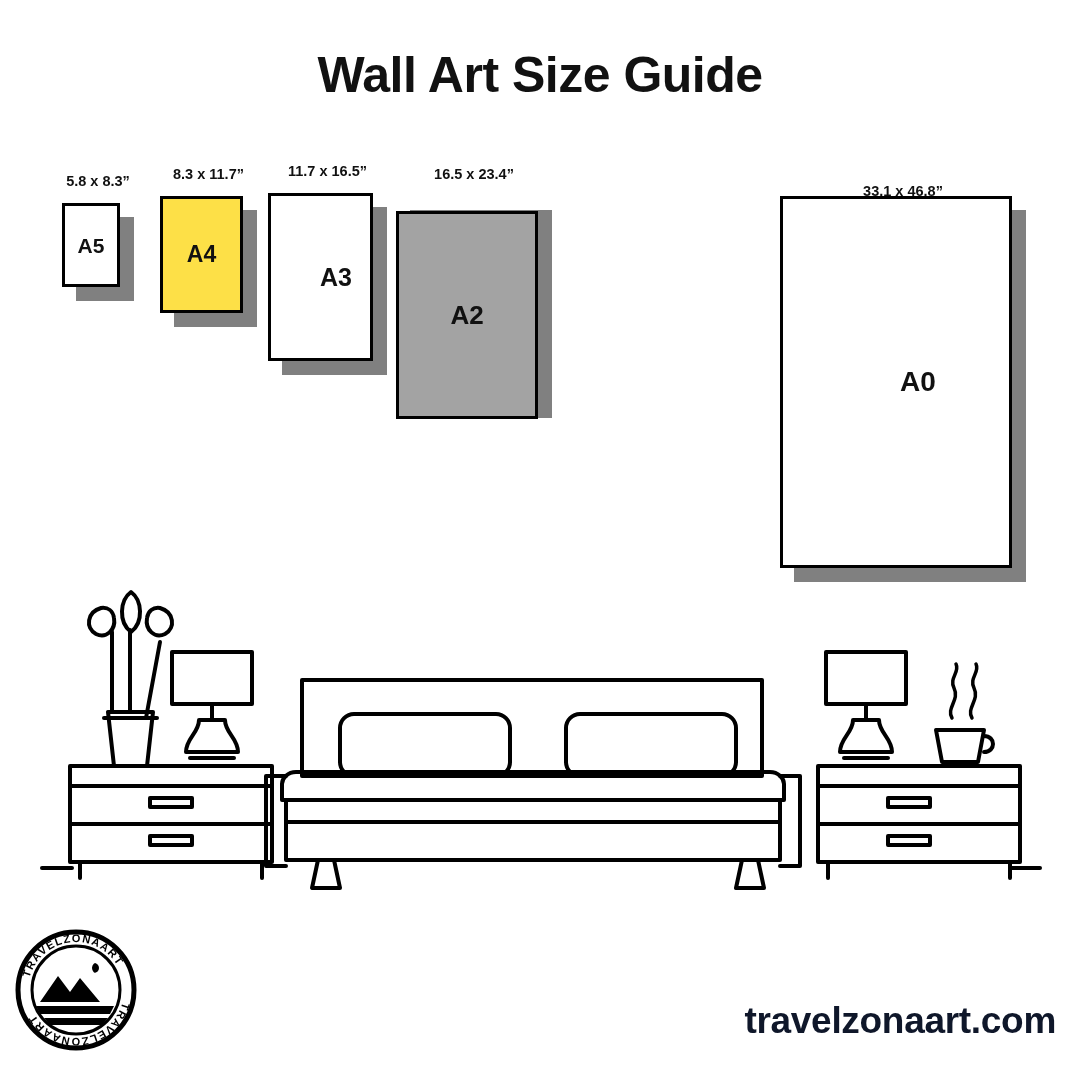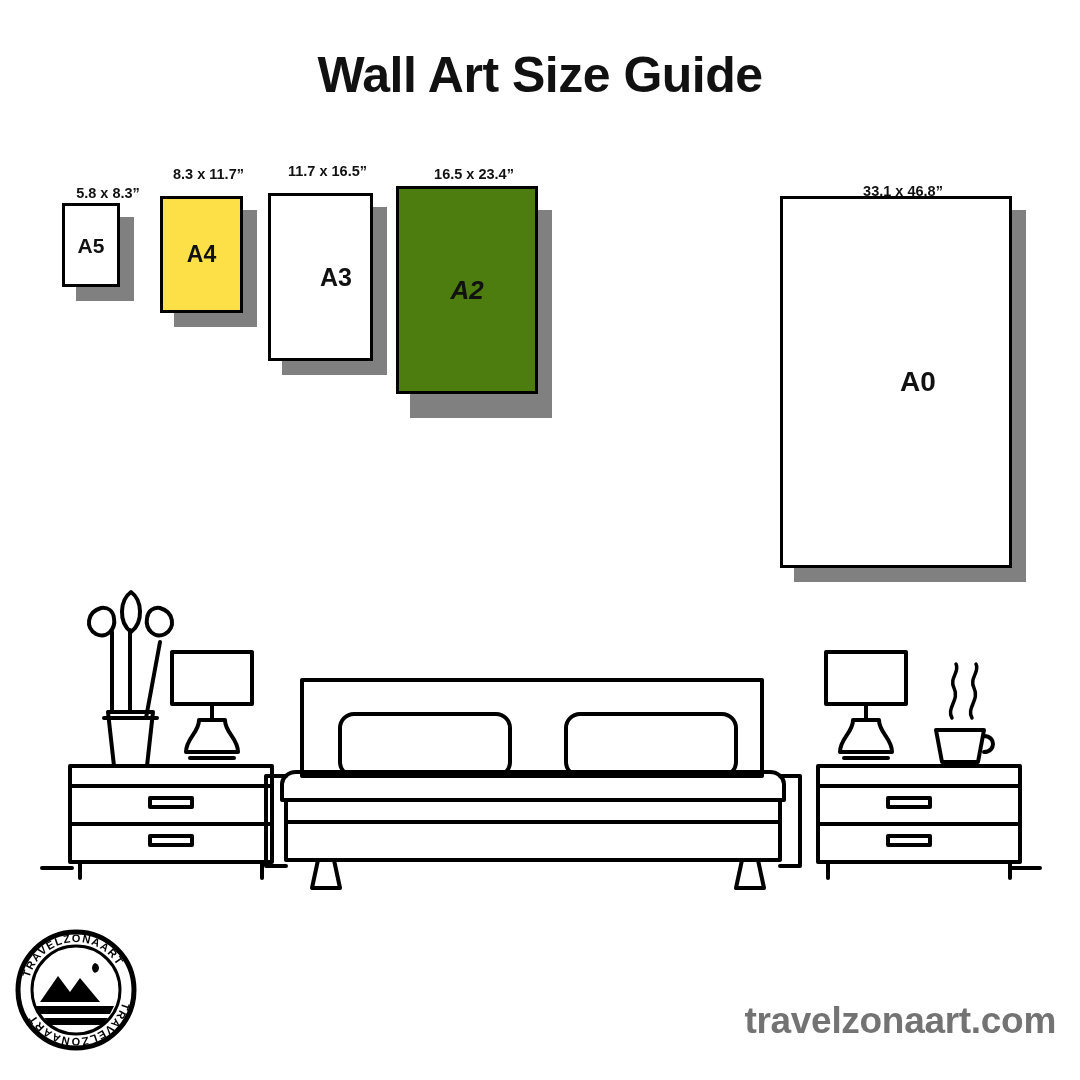--- a/index.html
+++ b/index.html
@@ -87,34 +87,34 @@
     top: 928px;
     width: 124px;
     height: 124px;
   }
   .site {
     position: absolute;
     right: 24px;
     top: 1000px;
     font-size: 37px;
     font-weight: bold;
-    color: #737373;
+    color: #0f172a;
     letter-spacing: -0.3px;
   }
 </style>
 </head>
 <body>
 
 <div id="page">
 
   <div class="title">Wall Art Size Guide</div>
 
   <div id="frames">
       <div class="frame-group" style="left: 62px; top: 173px; width: 72px; height: 128px;">
-        <div class="frame-dim" style="left: 0px; top: 12px; width: 72px; margin-left: 10px;">5.8 x 8.3”</div>
+        <div class="frame-dim" style="left: 0px; top: 0px; width: 72px;">5.8 x 8.3”</div>
         <div class="frame-shadow" style="left: 14px; top: 44px; width: 58px; height: 84px; background: rgb(128, 128, 128);"></div>
         <div class="frame-box" style="left: 0px; top: 30px; width: 58px; height: 84px; border-color: rgb(0, 0, 0); background: rgb(255, 255, 255);">
           <span class="frame-label" style="font-size: 21px;">A5</span>
         </div>
       </div>
       <div class="frame-group" style="left: 160px; top: 166px; width: 97px; height: 161px; padding-left: 8px;">
         <div class="frame-dim" style="left: 0px; top: 0px; width: 97px;">8.3 x 11.7”</div>
         <div class="frame-shadow" style="left: 14px; top: 44px; width: 83px; height: 117px; background: rgb(128, 128, 128);"></div>
         <div class="frame-box" style="left: 0px; top: 30px; width: 83px; height: 117px; border-color: rgb(0, 0, 0); background: #fde047;">
           <span class="frame-label" style="font-size: 23px;">A4</span>
@@ -123,21 +123,21 @@
       <div class="frame-group" style="left: 268px; top: 163px; width: 119px; height: 212px;">
         <div class="frame-dim" style="left: 0px; top: 0px; width: 119px;">11.7 x 16.5”</div>
         <div class="frame-shadow" style="left: 14px; top: 44px; width: 105px; height: 168px; background: rgb(128, 128, 128);"></div>
         <div class="frame-box" style="left: 0px; top: 30px; width: 105px; height: 168px; border-color: rgb(0, 0, 0); background: rgb(255, 255, 255);">
           <span class="frame-label" style="font-size: 25px; margin-left: 31px;">A3</span>
         </div>
       </div>
       <div class="frame-group" style="left: 396px; top: 166px; width: 156px; height: 252px; padding-left: 48px;">
         <div class="frame-dim" style="left: 0px; top: 0px; width: 156px;">16.5 x 23.4”</div>
         <div class="frame-shadow" style="left: 14px; top: 44px; width: 142px; height: 208px; background: rgb(128, 128, 128);"></div>
-        <div class="frame-box" style="left: 0px; top: 20px; width: 142px; height: 208px; border-color: rgb(0, 0, 0); background: #4d7c0f; font-style: italic;">
+        <div class="frame-box" style="left: 0px; top: 45px; width: 142px; height: 208px; border-color: rgb(0, 0, 0); background: #a3a3a3;">
           <span class="frame-label" style="font-size: 26px;">A2</span>
         </div>
       </div>
       <div class="frame-group" style="left: 780px; top: 166px; width: 246px; height: 416px;">
         <div class="frame-dim" style="left: 0px; top: 17px; width: 246px;">33.1 x 46.8”</div>
         <div class="frame-shadow" style="left: 14px; top: 44px; width: 232px; height: 372px; background: rgb(128, 128, 128);"></div>
         <div class="frame-box" style="left: 0px; top: 30px; width: 232px; height: 372px; border-color: rgb(0, 0, 0); background: rgb(255, 255, 255); padding-left: 44px;">
           <span class="frame-label" style="font-size: 28px;">A0</span>
         </div>
       </div>

